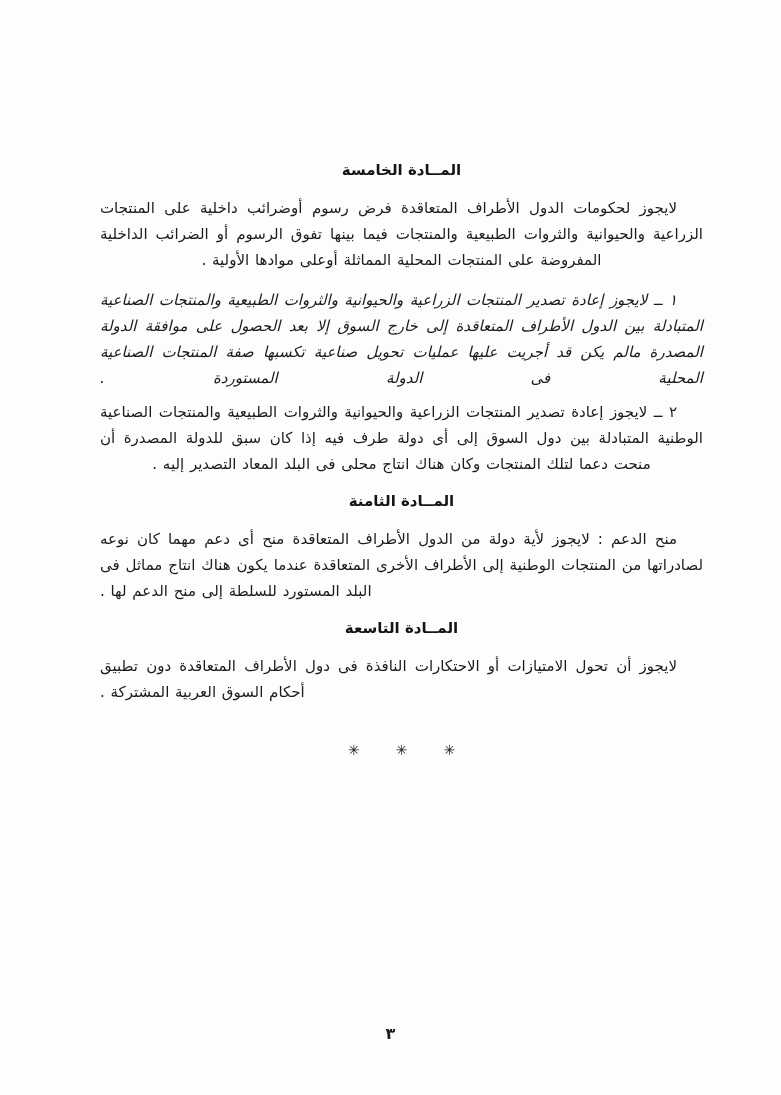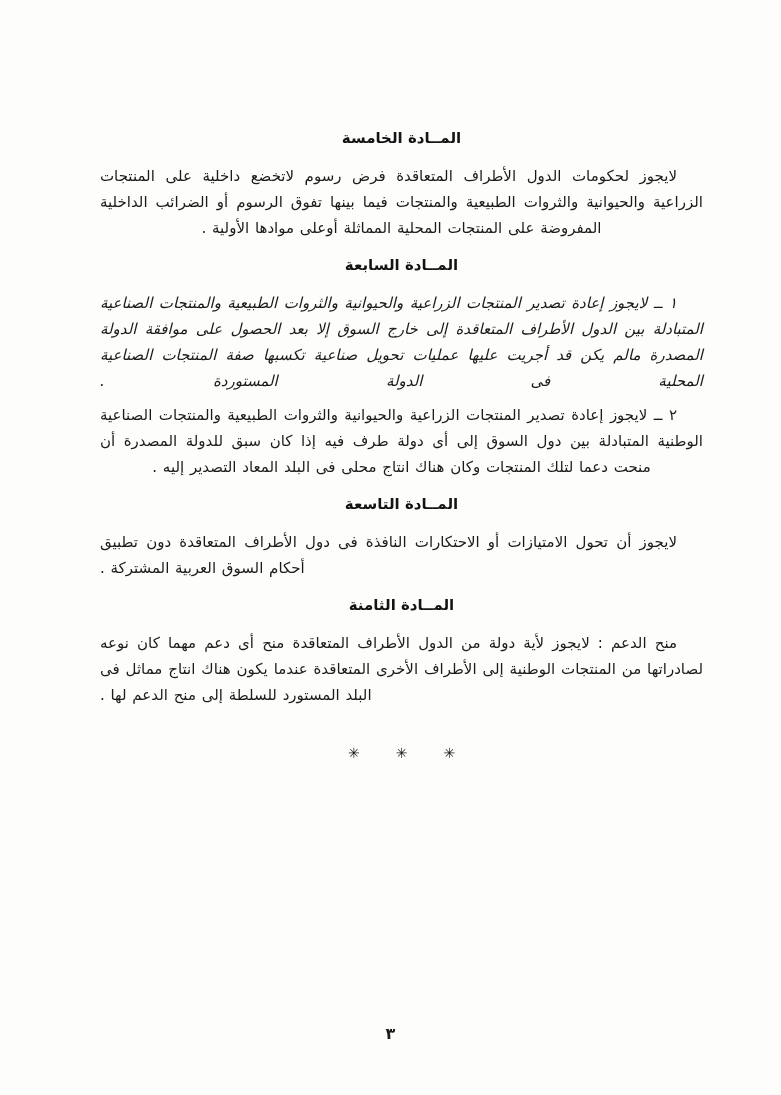--- a/index.html
+++ b/index.html
@@ -11,21 +11,21 @@
     position: relative;
     width: 781px;
     height: 1095px;
     background: #fdfdfb;
     overflow: hidden;
     font-family: "DejaVu Sans", sans-serif;
     color: #1b1b1b;
   }
   .content {
     position: absolute;
-    top: 128px;
+    top: 160px;
     right: 78px;
     left: 100px;
     direction: rtl;
   }
   .article {
     margin: 0 0 14px 0;
   }
   .article-title {
     font-size: 15px;
     font-weight: bold;
@@ -67,40 +67,39 @@
   }
 </style>
 </head>
 <body>
 
 <div class="page">
   <div class="content">
 
     <section class="article">
       <h2 class="article-title">المــادة الخامسة</h2>
-      <p class="article-paragraph last-center">لايجوز لحكومات الدول الأطراف المتعاقدة فرض رسوم لاتخضع داخلية على المنتجات الزراعية والحيوانية والثروات الطبيعية والمنتجات فيما بينها تفوق الرسوم أو الضرائب الداخلية المفروضة على المنتجات المحلية المماثلة أوعلى موادها الأولية .</p>
+      <p class="article-paragraph last-center">لايجوز لحكومات الدول الأطراف المتعاقدة فرض رسوم أوضرائب داخلية على المنتجات الزراعية والحيوانية والثروات الطبيعية والمنتجات فيما بينها تفوق الرسوم أو الضرائب الداخلية المفروضة على المنتجات المحلية المماثلة أوعلى موادها الأولية .</p>
     </section>
 
     <section class="article">
     </section>
 
     <section class="article">
-      <h2 class="article-title">المــادة السابعة</h2>
       <p class="article-paragraph last-justify">١ ــ لايجوز إعادة تصدير المنتجات الزراعية والحيوانية والثروات الطبيعية والمنتجات الصناعية المتبادلة بين الدول الأطراف المتعاقدة إلى خارج السوق إلا بعد الحصول على موافقة الدولة المصدرة مالم يكن قد أجريت عليها عمليات تحويل صناعية تكسبها صفة المنتجات الصناعية المحلية فى الدولة المستوردة .</p>
       <p class="article-paragraph last-center">٢ ــ لايجوز إعادة تصدير المنتجات الزراعية والحيوانية والثروات الطبيعية والمنتجات الصناعية الوطنية المتبادلة بين دول السوق إلى أى دولة طرف فيه إذا كان سبق للدولة المصدرة أن منحت دعما لتلك المنتجات وكان هناك انتاج محلى فى البلد المعاد التصدير إليه .</p>
     </section>
 
     <section class="article">
-      <h2 class="article-title">المــادة التاسعة</h2>
-      <p class="article-paragraph last-left">لايجوز أن تحول الامتيازات أو الاحتكارات النافذة فى دول الأطراف المتعاقدة دون تطبيق أحكام السوق العربية المشتركة .</p>
+      <h2 class="article-title">المــادة الثامنة</h2>
+      <p class="article-paragraph last-left">منح الدعم : لايجوز لأية دولة من الدول الأطراف المتعاقدة منح أى دعم مهما كان نوعه لصادراتها من المنتجات الوطنية إلى الأطراف الأخرى المتعاقدة عندما يكون هناك انتاج مماثل فى البلد المستورد للسلطة إلى منح الدعم لها .</p>
     </section>
 
     <section class="article">
-      <h2 class="article-title">المــادة الثامنة</h2>
-      <p class="article-paragraph last-left">منح الدعم : لايجوز لأية دولة من الدول الأطراف المتعاقدة منح أى دعم مهما كان نوعه لصادراتها من المنتجات الوطنية إلى الأطراف الأخرى المتعاقدة عندما يكون هناك انتاج مماثل فى البلد المستورد للسلطة إلى منح الدعم لها .</p>
+      <h2 class="article-title">المــادة التاسعة</h2>
+      <p class="article-paragraph last-left">لايجوز أن تحول الامتيازات أو الاحتكارات النافذة فى دول الأطراف المتعاقدة دون تطبيق أحكام السوق العربية المشتركة .</p>
     </section>
 
     <div class="separator">
       <span>✳</span>
       <span>✳</span>
       <span>✳</span>
     </div>
 
   </div>
 

